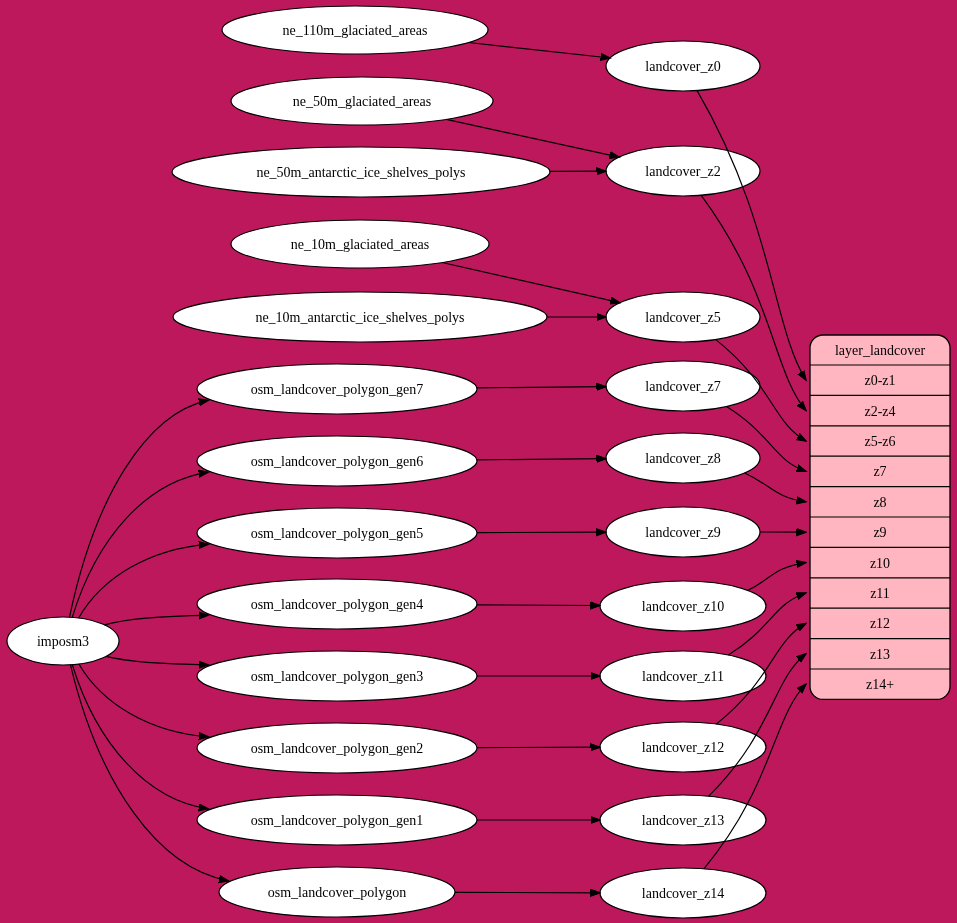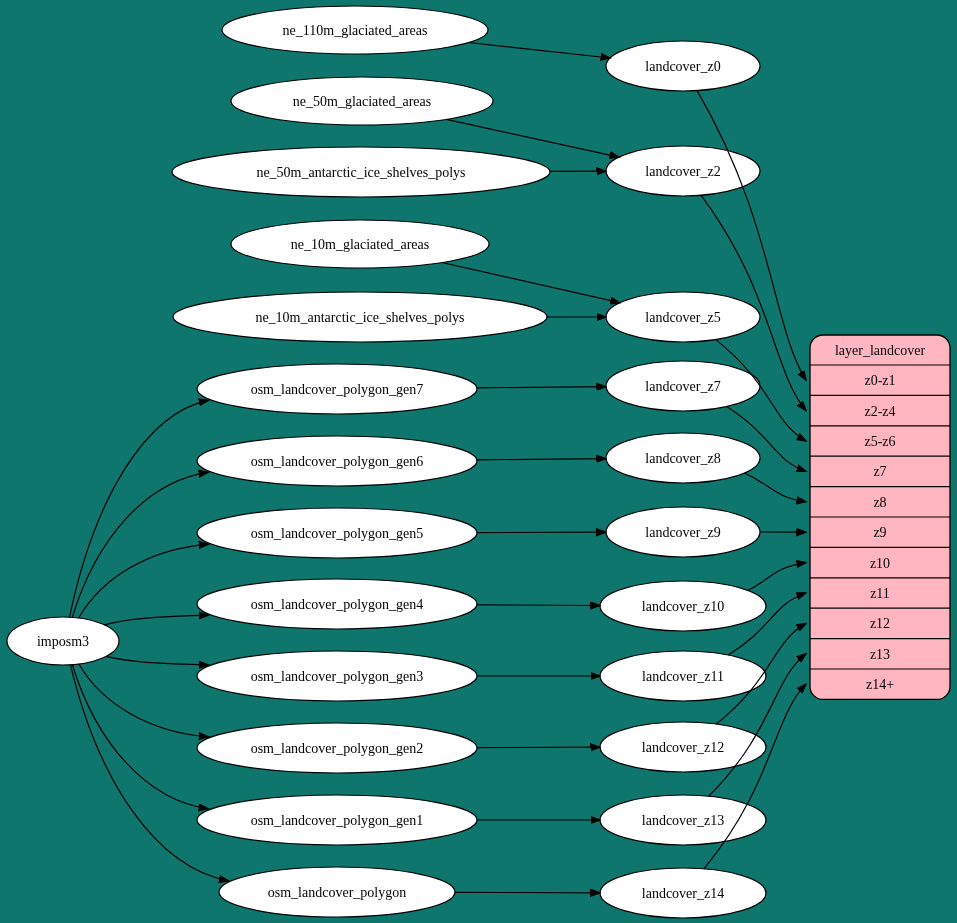--- a/index.html
+++ b/index.html
@@ -3,21 +3,21 @@
 <meta charset="utf-8">
 <style>
   html, body {
     margin: 0;
     padding: 0;
     background: #ffffff;
   }
   .canvas {
     width: 957px;
     height: 923px;
-    background: #0f766e;
+    background: #be185d;
     overflow: hidden;
   }
   svg {
     display: block;
     font-family: "Liberation Serif", "DejaVu Serif", serif;
   }
   .node-label, .table-label {
     font-size: 14px;
     fill: #000000;
     text-anchor: middle;

